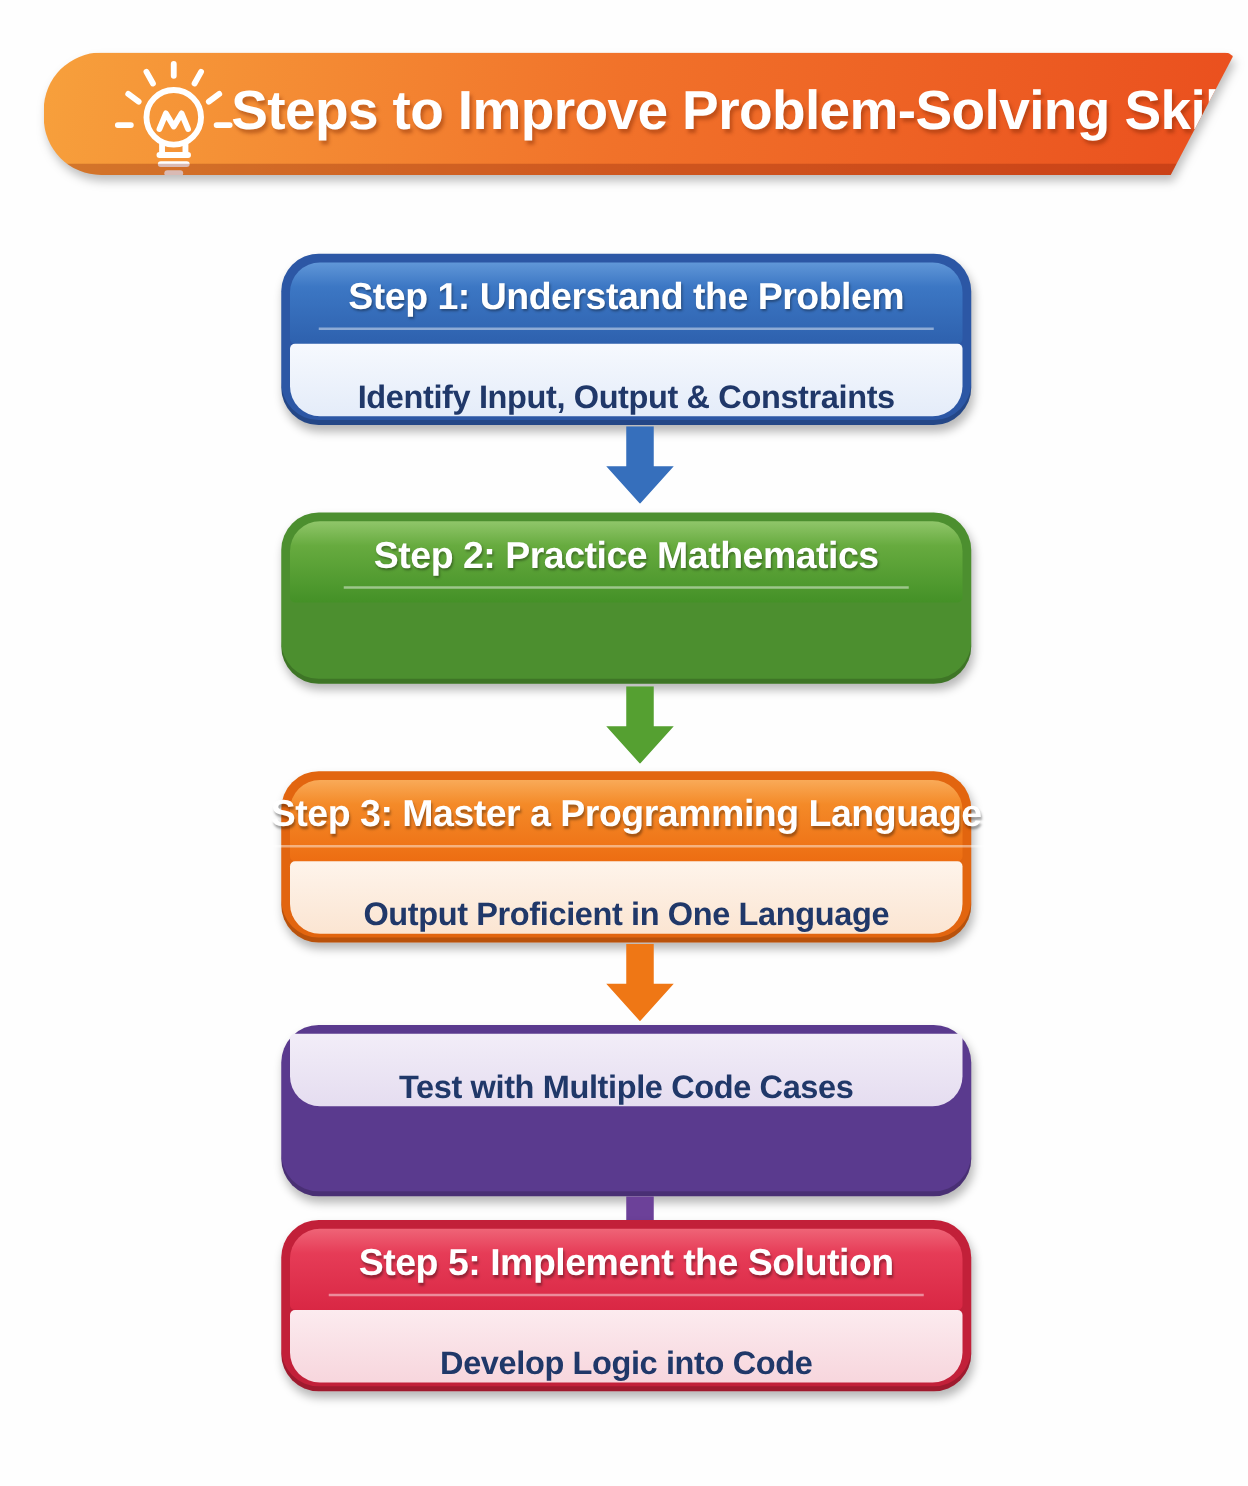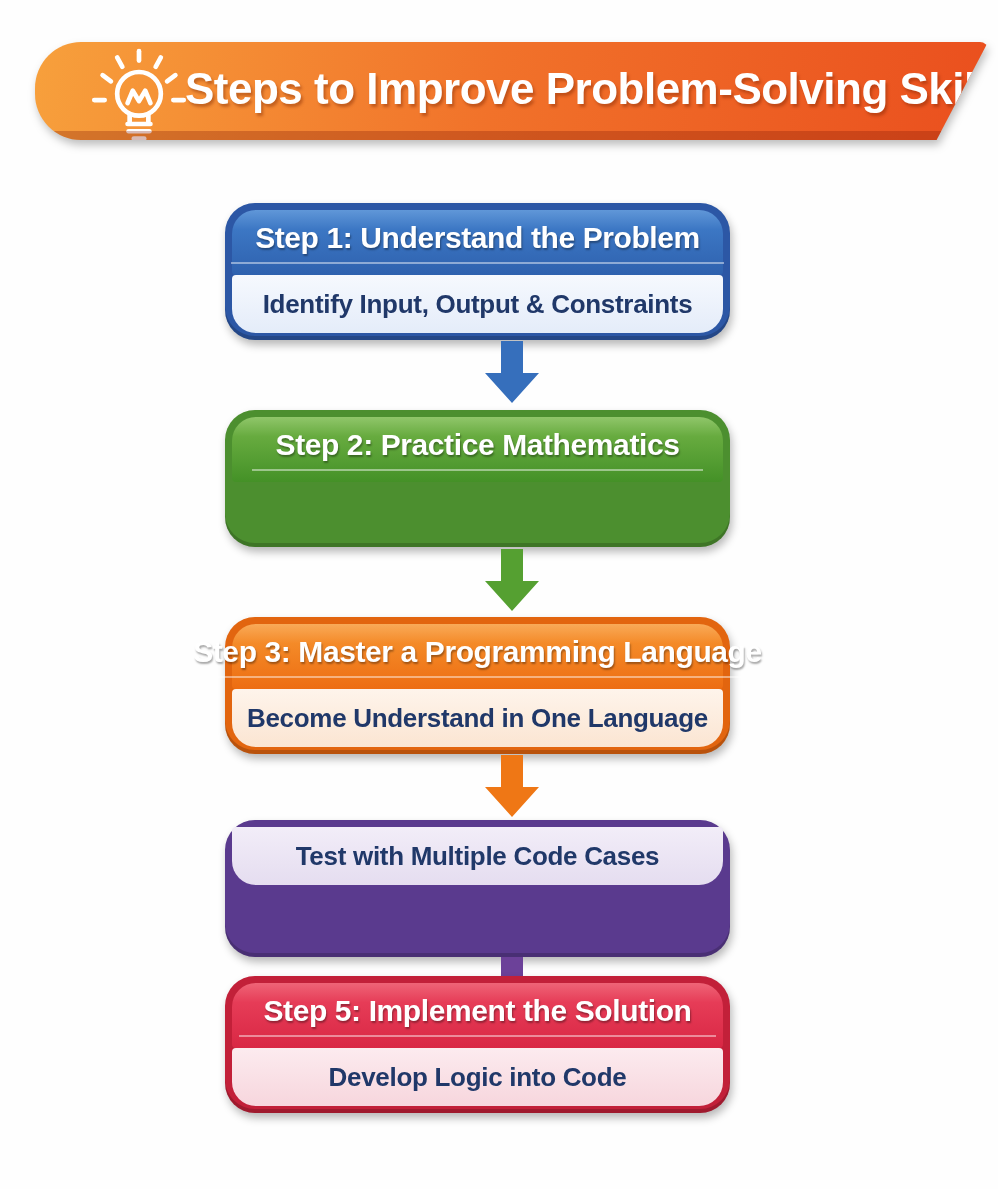--- a/index.html
+++ b/index.html
@@ -27,39 +27,39 @@
   }
   .banner h1{
     margin:0 0 4px 150px;font-size:44px;font-weight:bold;color:#ffffff;
     letter-spacing:-0.5px;white-space:nowrap;
     text-shadow:2px 3px 3px rgba(120,35,0,0.40);
   }
   .bulb{position:absolute;left:52px;top:4px;width:104px;height:104px;}
 
   
   .step{
-    position:absolute;left:225px;width:505px;height:137px;
+    position:absolute;left:225px;width:552px;height:137px;
     background:var(--border);border-radius:30px;padding:7px;box-sizing:border-box;
     box-shadow:2px 5px 8px rgba(0,0,0,0.28), inset 0 -4px 0 rgba(0,0,0,0.18);
   }
   .step-header{
     height:65px;border-radius:24px 24px 4px 4px;
     background:linear-gradient(180deg,var(--header-top) 0%,var(--header-mid) 30%,var(--header-bottom) 100%);
     display:flex;align-items:center;justify-content:center;
   }
   .step-title{
     font-size:30px;font-weight:bold;color:#ffffff;letter-spacing:-0.4px;
     text-shadow:1px 2px 2px rgba(0,0,0,0.35);
     border-bottom:2px solid rgba(255,255,255,0.45);
     padding:0 24px 7px;white-space:nowrap;
   }
   .step-body{
     height:58px;border-radius:4px 4px 24px 24px;
     background:linear-gradient(180deg,var(--body-top) 0%,var(--body-bottom) 100%);
-    display:flex;align-items:center;justify-content:center;
+    display:flex;align-items:flex-end;justify-content:center;
   }
   .step-desc{
     font-size:26px;font-weight:bold;color:#203869;letter-spacing:-0.3px;white-space:nowrap;
   }
   .pos-0{top:203px}.pos-1{top:410px}.pos-2{top:617px}.pos-3{top:820px}.pos-4{top:976px}
 
   
   .arrow{position:absolute;left:483px;width:58px;height:62px;}
   .apos-0{top:341px}.apos-1{top:549px}.apos-2{top:755px}.apos-3{top:957px}
 </style>
@@ -118,21 +118,21 @@
 
   <svg class="arrow apos-1" viewBox="0 0 58 62" style="color: rgb(85, 160, 49);">
     <path fill="currentColor" d="M18 0 h22 v32 h16 L29 62 L2 32 h16 Z"></path>
   </svg>
 
   <section class="step pos-2" style="--border: #E2650F; --header-top: #F9AA58; --header-mid: #F48A28; --header-bottom: #ED6D12; --body-top: #FEF4EB; --body-bottom: #FBE5D2; --arrow: #EF7715;">
     <div class="step-header">
       <span class="step-title">Step 3: Master a Programming Language</span>
     </div>
     <div class="step-body">
-      <span class="step-desc">Become Understand in One Language</span>
+      <span class="step-desc">Output Proficient in One Language</span>
     </div>
   </section>
 
   <svg class="arrow apos-2" viewBox="0 0 58 62" style="color: rgb(239, 119, 21);">
     <path fill="currentColor" d="M18 0 h22 v32 h16 L29 62 L2 32 h16 Z"></path>
   </svg>
 
   <section class="step pos-3" style="--border: #5A3A8E; --header-top: #9C7AC2; --header-mid: #7D57AA; --header-bottom: #66419A; --body-top: #F2EDF8; --body-bottom: #E5DDF0; --arrow: #6C4199;">
     <div class="step-body">
       <span class="step-desc">Test with Multiple Code Cases</span>

